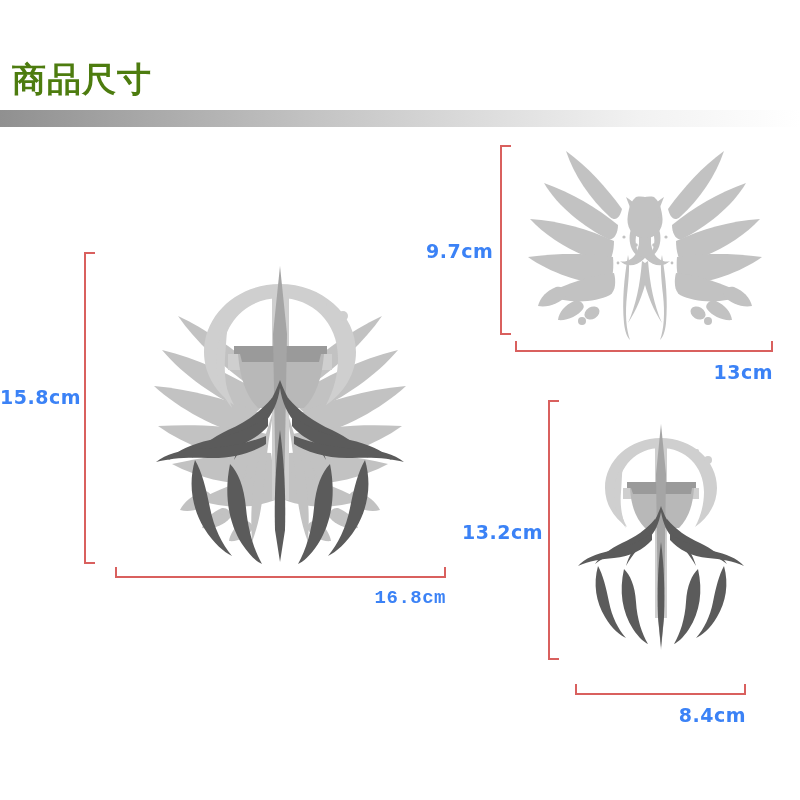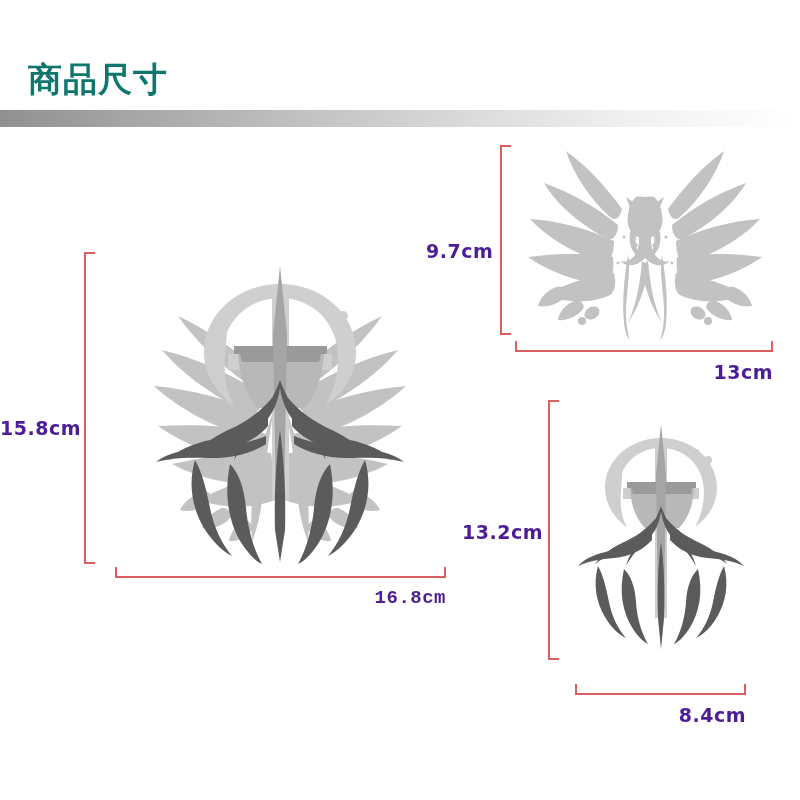--- a/index.html
+++ b/index.html
@@ -21,25 +21,24 @@
     background: #ffffff;
   }
 
   
   .header-title {
     position: absolute;
     left: 12px;
     top: 62px;
     font-size: 34px;
     font-weight: 700;
-    color: #0f766e;
+    color: #4d7c0f;
     letter-spacing: 1px;
     line-height: 1;
     font-family: "DejaVu Sans", "Liberation Sans", sans-serif;
-    margin-left: 16px;
   }
   .header-rule {
     position: absolute;
     left: 0px;
     top: 110px;
     width: 800px;
     height: 17px;
     background: linear-gradient(to right, #909090 0%, #a8a8a8 18%, #c4c4c4 40%, #dcdcdc 60%, #f2f2f2 80%, #ffffff 100%);
   }
 
@@ -80,21 +79,21 @@
     height: 11px;
     background: #d9605e;
   }
   .dim-h .cap.left { left: 0; }
   .dim-h .cap.right { right: 0; }
 
   .dim-label {
     position: absolute;
     font-size: 19px;
     font-weight: 700;
-    color: #4c1d95;
+    color: #3b82f6;
     letter-spacing: 0.5px;
     white-space: nowrap;
     font-family: "DejaVu Sans", "Liberation Sans", sans-serif;
   }
   .dim-label.v-left { text-align: right; }
   .dim-label.h-center { text-align: right; }
 
   
   .art {
     position: absolute;
@@ -190,21 +189,21 @@
         </g>
       </g>
     </svg>
   </div>
 
   <div class="dim-v" style="left:78px; top:252px; width:18px; height:312px;">
     <div class="cap top"></div>
     <div class="stem"></div>
     <div class="cap bottom"></div>
   </div>
-  <div class="dim-label v-left" style="left:0px; top:417px; width:72px;">15.8cm</div>
+  <div class="dim-label v-left" style="left:0px; top:386px; width:72px;">15.8cm</div>
 
   <div class="dim-h" style="left:115px; top:566px; width:331px; height:18px;">
     <div class="cap left"></div>
     <div class="stem"></div>
     <div class="cap right"></div>
   </div>
   <div class="dim-label h-center" style="left:115px; top:587px; width:331px;font-family:Liberation Mono, monospace;">16.8cm</div>
 
   <div class="art" style="left:510px; top:145px; width:270px; height:195px;">
     <svg viewBox="0 0 270 195" xmlns="http://www.w3.org/2000/svg">

